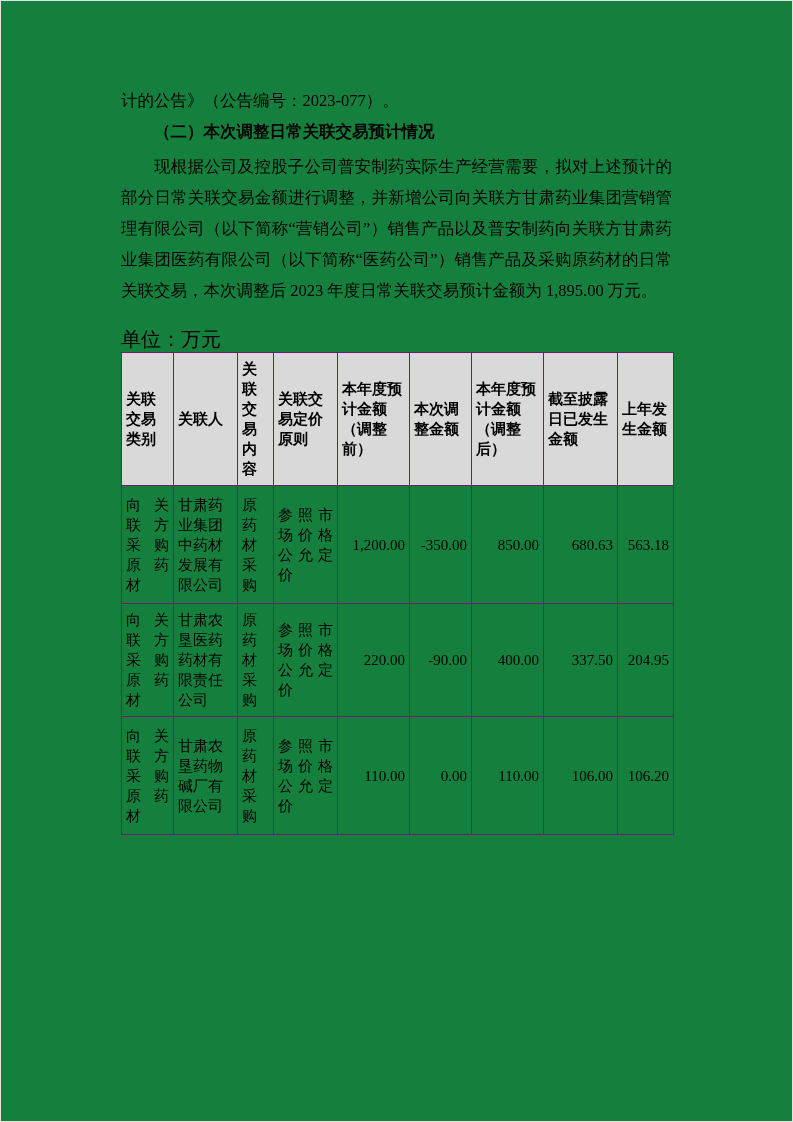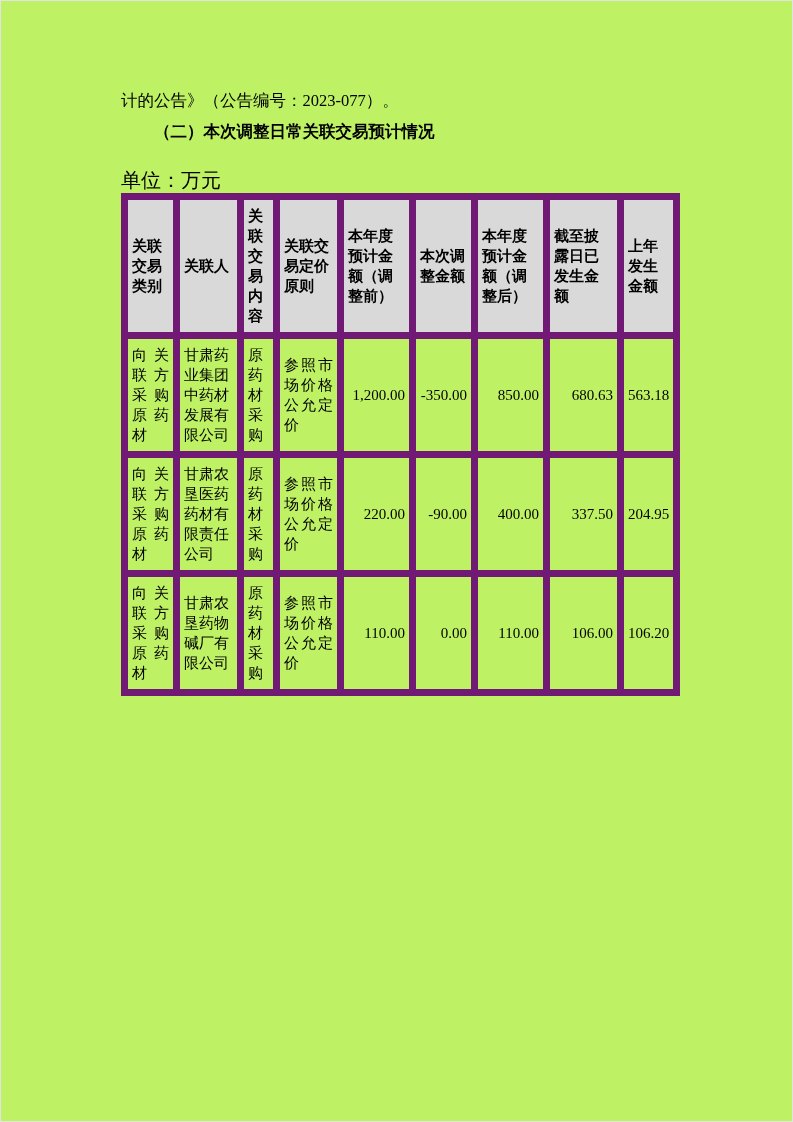--- a/index.html
+++ b/index.html
@@ -5,21 +5,21 @@
   * { margin: 0; padding: 0; box-sizing: border-box; }
   html, body { background: #ffffff; }
   body {
     font-family: "Liberation Serif", "DejaVu Serif", serif;
     color: #000000;
     width: 793px;
   }
   .page {
     width: 793px;
     height: 1122px;
-    background: #bef264;
+    background: #15803d;
     border: 1px solid #e3e3e3;
     padding: 84px 120px 0 120px;
     overflow: hidden;
   }
   .line, .para, .heading {
     font-size: 16.5px;
     line-height: 31px;
     text-align: justify;
   }
   .para { text-indent: 2em; }
@@ -33,21 +33,21 @@
     line-height: 22px;
     margin-top: 22px;
     margin-bottom: 2px;
   }
   table.rel-table {
     width: 100%;
     border-collapse: collapse;
     table-layout: fixed;
   }
   .rel-table th, .rel-table td {
-    border: 7px solid #701a75;
+    border: 1px solid #701a75;
     font-size: 15px;
     line-height: 20px;
     padding: 6px 4px;
     vertical-align: middle;
     word-break: break-all;
     overflow: hidden;
   }
   .rel-table th {
     background: #d9d9d9;
     font-weight: bold;
@@ -64,20 +64,21 @@
 </style>
 </head>
 <body>
 
 <div class="page">
 
   <p class="line">计的公告》（公告编号：2023-077）。</p>
 
   <h3 class="heading">（二）本次调整日常关联交易预计情况</h3>
 
+  <p class="para">现根据公司及控股子公司普安制药实际生产经营需要，拟对上述预计的部分日常关联交易金额进行调整，并新增公司向关联方甘肃药业集团营销管理有限公司（以下简称“营销公司”）销售产品以及普安制药向关联方甘肃药业集团医药有限公司（以下简称“医药公司”）销售产品及采购原药材的日常关联交易，本次调整后 2023 年度日常关联交易预计金额为 1,895.00 万元。</p>
 
 
 
   <div class="unit-label">单位：万元</div>
 
   <table class="rel-table">
     <colgroup>
       <col style="width:52px">
       <col style="width:64px">
       <col style="width:36px">

